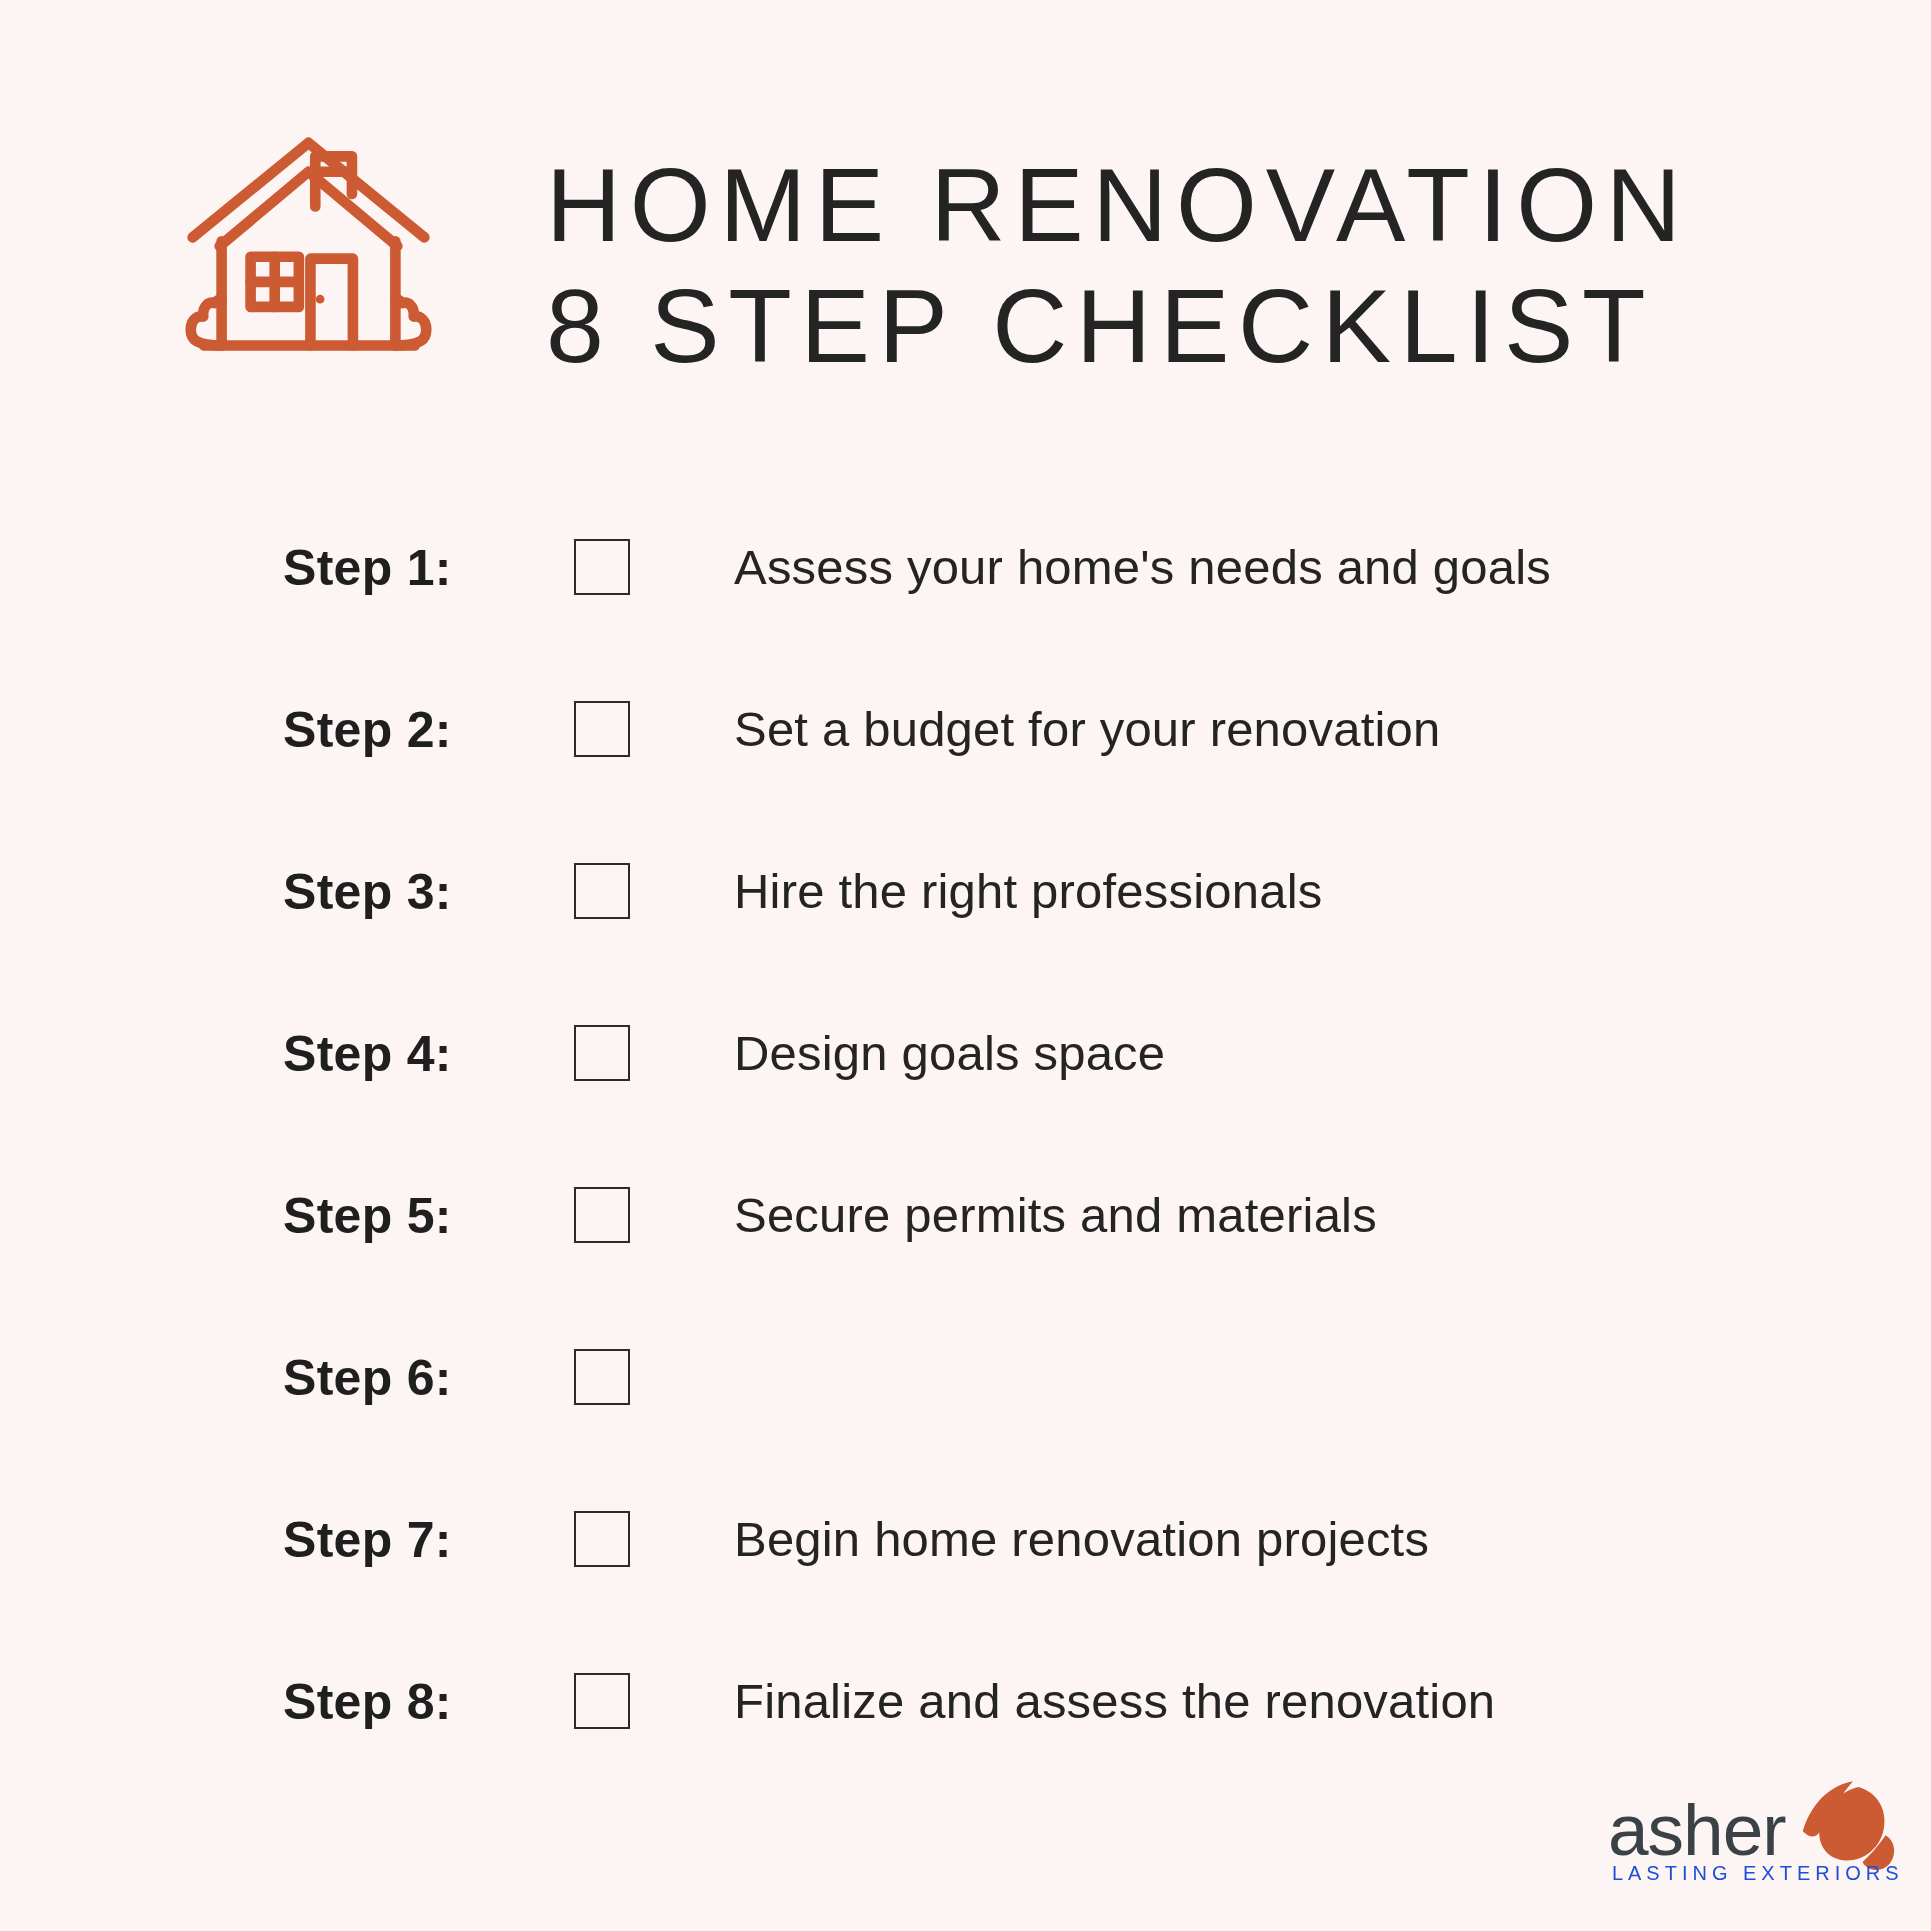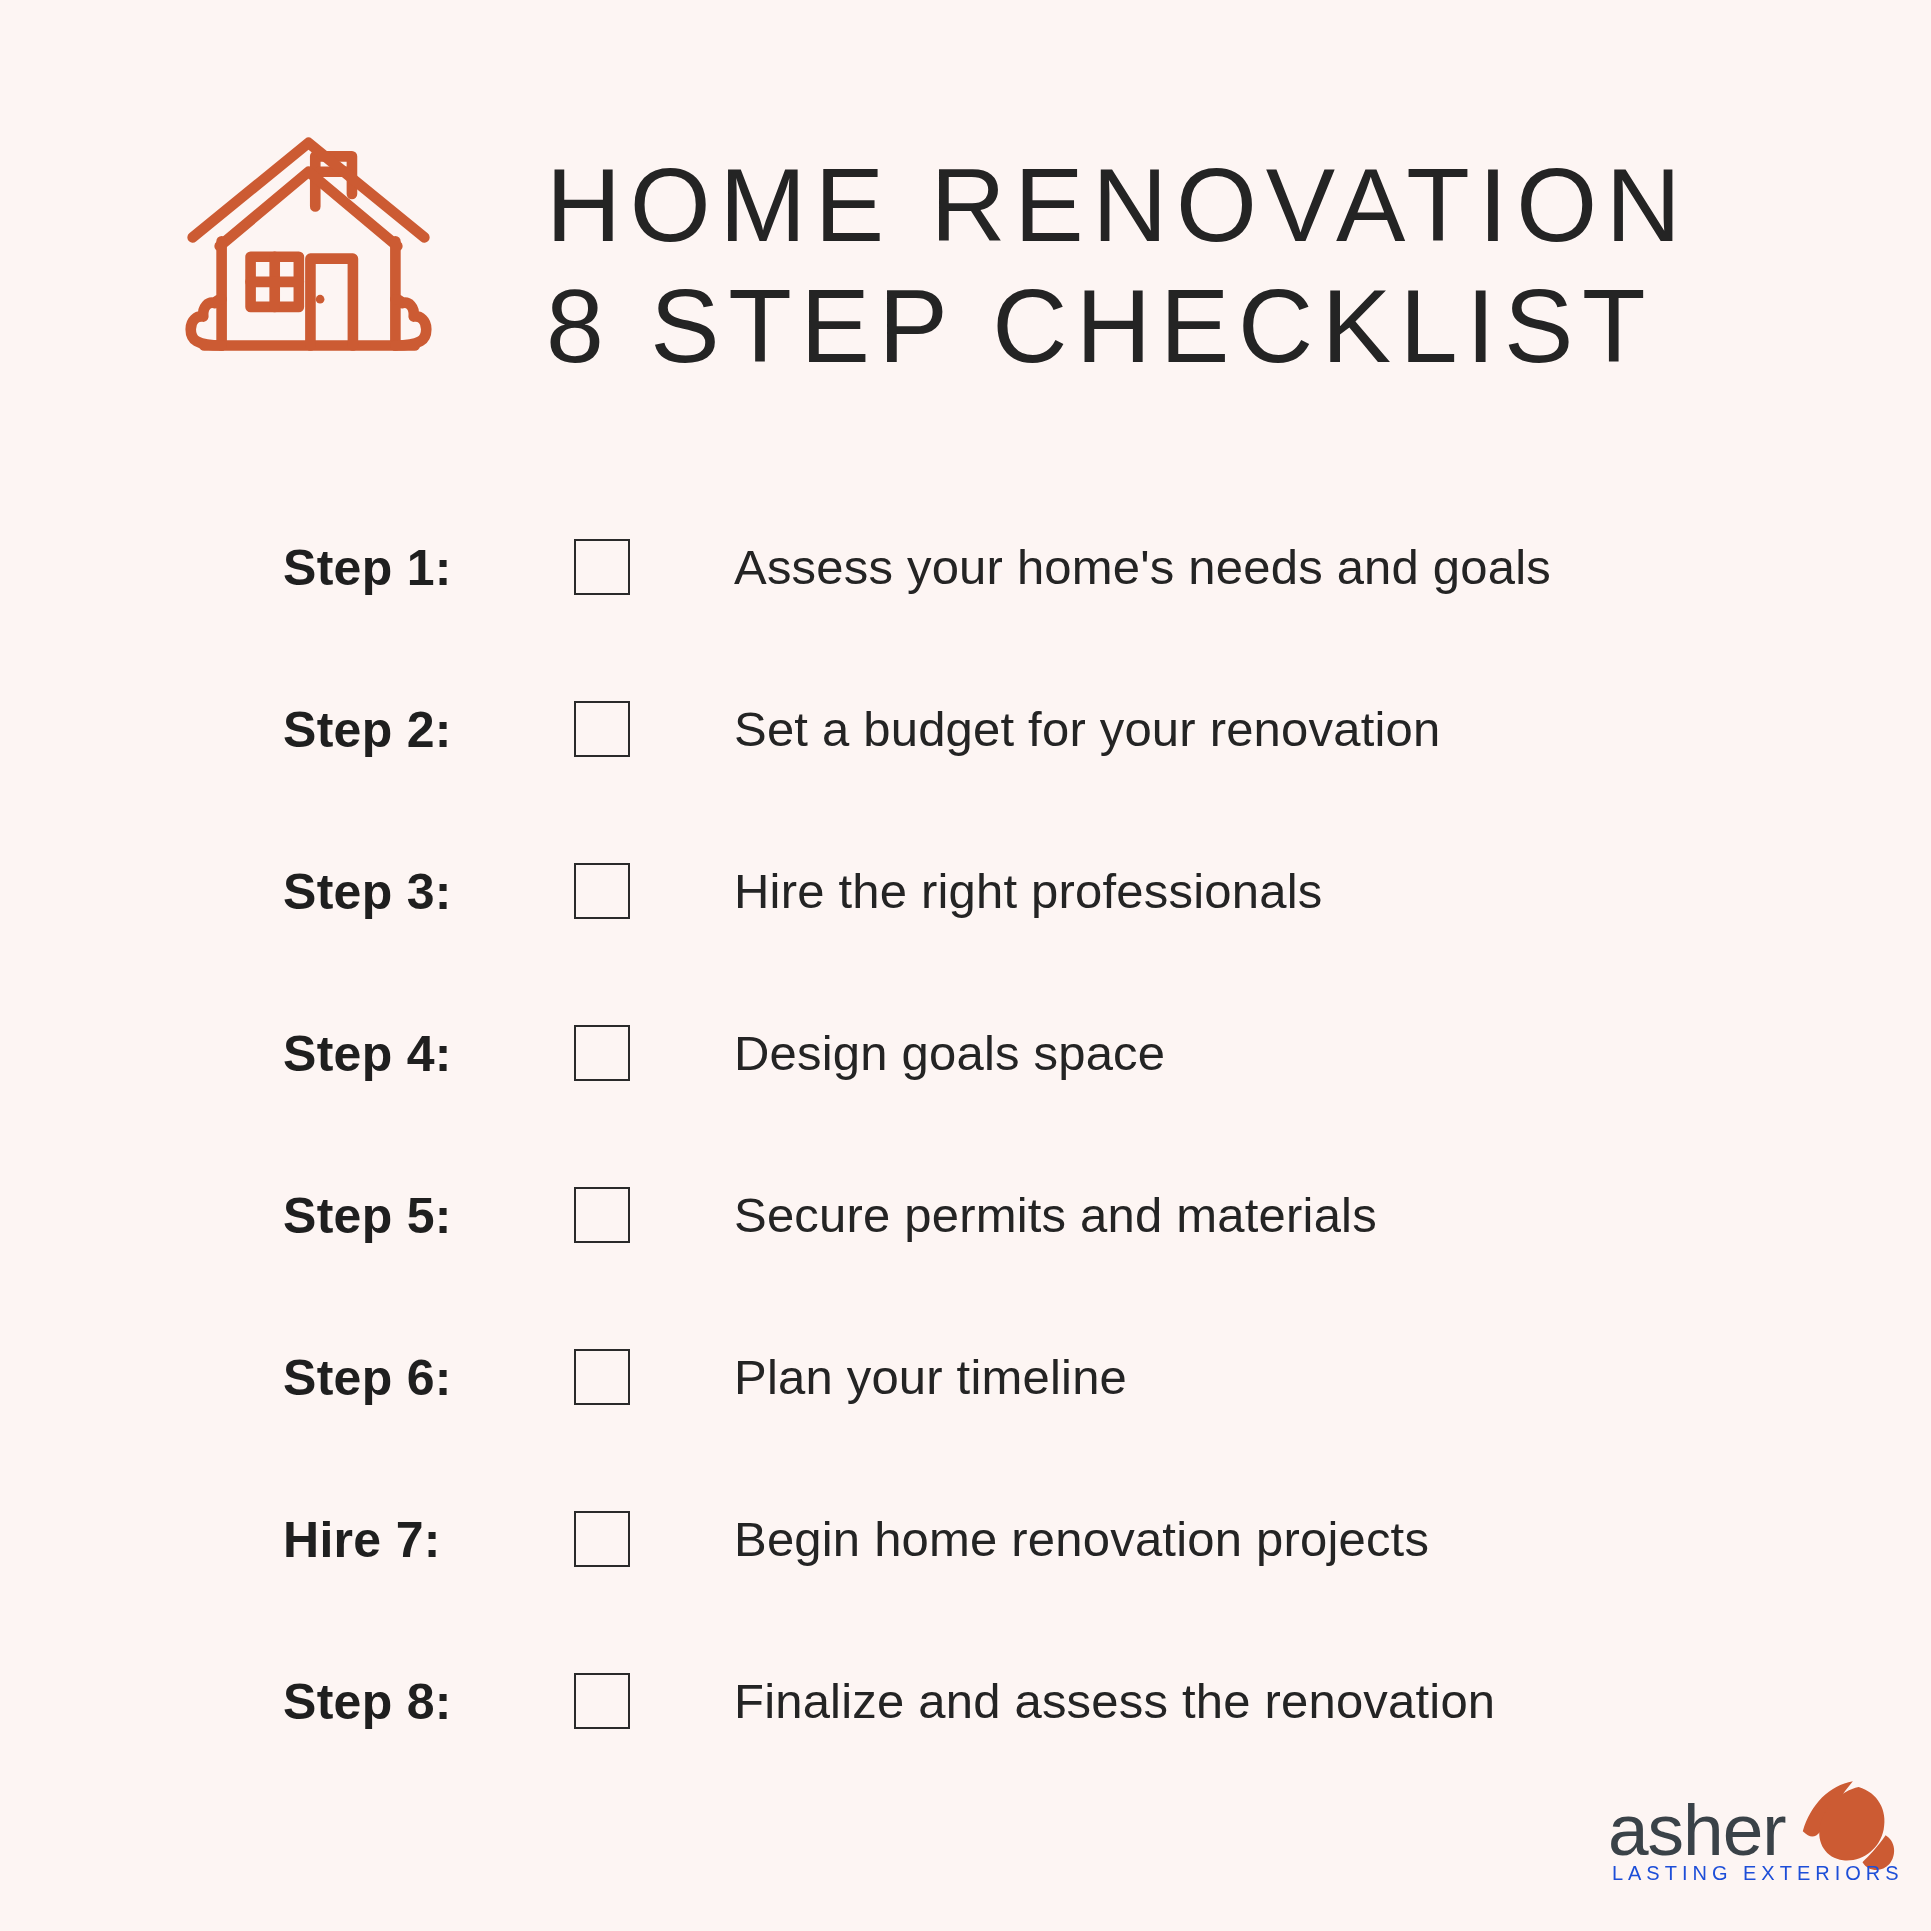--- a/index.html
+++ b/index.html
@@ -225,25 +225,24 @@
 
     <div class="row">
       <div class="step-label">Step 5:</div>
       <div class="checkbox"></div>
       <div class="step-text">Secure permits and materials</div>
     </div>
 
     <div class="row">
       <div class="step-label">Step 6:</div>
       <div class="checkbox"></div>
-      <div class="step-text">Plan your timeline</div>
-    </div>
-
-    <div class="row">
-      <div class="step-label">Hire 7:</div>
+    </div>
+
+    <div class="row">
+      <div class="step-label">Step 7:</div>
       <div class="checkbox"></div>
       <div class="step-text">Begin home renovation projects</div>
     </div>
 
     <div class="row">
       <div class="step-label">Step 8:</div>
       <div class="checkbox"></div>
       <div class="step-text">Finalize and assess the renovation</div>
     </div>
 

